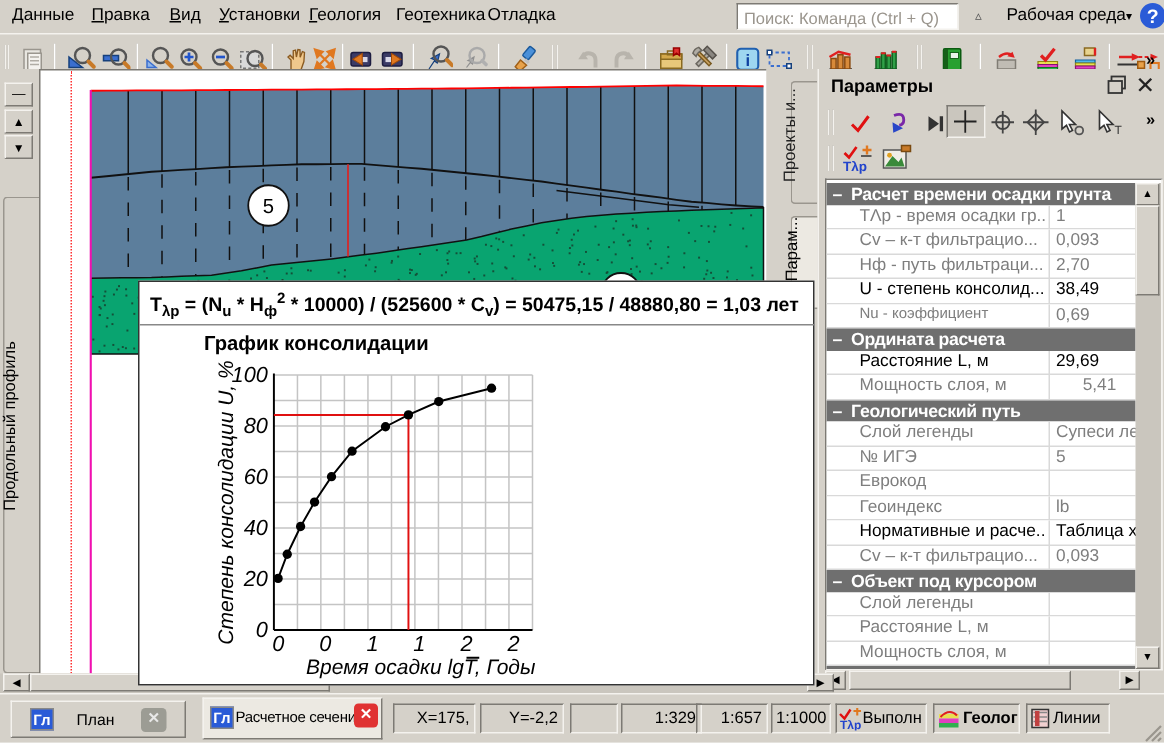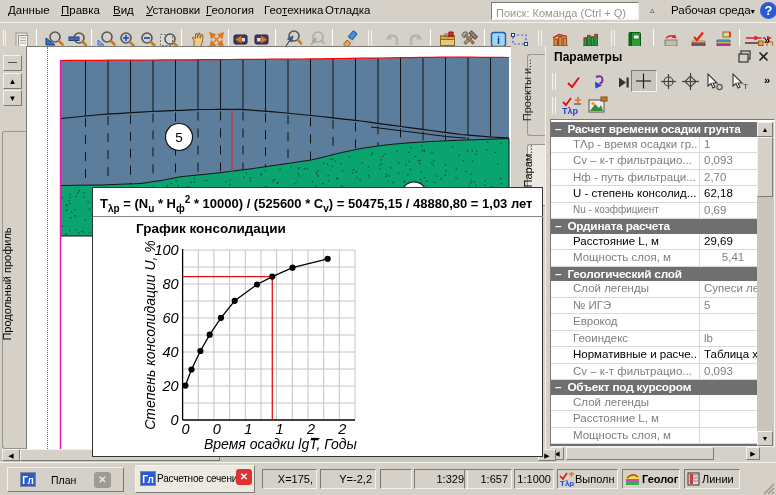--- a/index.html
+++ b/index.html
@@ -934,39 +934,39 @@
             <div class="abs" style="left:153px;top:1px;font-size:11.5px;color:#7e7e7e;white-space:nowrap;overflow:hidden;width:58px;">0,093</div>
           </div>
           <div class="abs" style="left:0;top:47.5px;width:206px;height:16.5px;border-bottom:1px solid #d9d9d9;background:#fff;">
             <div class="abs" style="left:22px;top:1px;font-size:11.5px;color:#7e7e7e;white-space:nowrap;overflow:hidden;width:124px;">Нф - путь фильтраци...</div>
             <div class="abs" style="left:148px;top:0;width:1px;height:16.5px;background:#d9d9d9;"></div>
             <div class="abs" style="left:153px;top:1px;font-size:11.5px;color:#7e7e7e;white-space:nowrap;overflow:hidden;width:58px;">2,70</div>
           </div>
           <div class="abs" style="left:0;top:64.0px;width:206px;height:16.5px;border-bottom:1px solid #d9d9d9;background:#fff;">
             <div class="abs" style="left:22px;top:1px;font-size:11.5px;color:#000;white-space:nowrap;overflow:hidden;width:124px;">U - степень консолид...</div>
             <div class="abs" style="left:148px;top:0;width:1px;height:16.5px;background:#d9d9d9;"></div>
-            <div class="abs" style="left:153px;top:1px;font-size:11.5px;color:#000;white-space:nowrap;overflow:hidden;width:58px;">62,18</div>
+            <div class="abs" style="left:153px;top:1px;font-size:11.5px;color:#000;white-space:nowrap;overflow:hidden;width:58px;">38,49</div>
           </div>
           <div class="abs" style="left:0;top:80.5px;width:206px;height:16.5px;border-bottom:1px solid #d9d9d9;background:#fff;">
             <div class="abs" style="left:22px;top:1px;font-size:10px;color:#7e7e7e;white-space:nowrap;overflow:hidden;width:124px;">Nu - коэффициент</div>
             <div class="abs" style="left:148px;top:0;width:1px;height:16.5px;background:#d9d9d9;"></div>
             <div class="abs" style="left:153px;top:1px;font-size:11.5px;color:#7e7e7e;white-space:nowrap;overflow:hidden;width:58px;">0,69</div>
           </div>
           <div class="abs" style="left:0;top:97.0px;width:206px;height:14.5px;background:#6f6f6f;color:#fff;font-weight:bold;font-size:11.8px;line-height:14.5px;white-space:nowrap;overflow:hidden;letter-spacing:-0.2px;"><span style="padding-left:4px;">–</span><span style="padding-left:6px;">Ордината расчета</span></div>
           <div class="abs" style="left:0;top:111.5px;width:206px;height:16.5px;border-bottom:1px solid #d9d9d9;background:#fff;">
             <div class="abs" style="left:22px;top:1px;font-size:11.5px;color:#000;white-space:nowrap;overflow:hidden;width:124px;">Расстояние L, м</div>
             <div class="abs" style="left:148px;top:0;width:1px;height:16.5px;background:#d9d9d9;"></div>
             <div class="abs" style="left:153px;top:1px;font-size:11.5px;color:#000;white-space:nowrap;overflow:hidden;width:58px;">29,69</div>
           </div>
           <div class="abs" style="left:0;top:128.0px;width:206px;height:16.5px;border-bottom:1px solid #d9d9d9;background:#fff;">
             <div class="abs" style="left:22px;top:1px;font-size:11.5px;color:#7e7e7e;white-space:nowrap;overflow:hidden;width:124px;">Мощность слоя, м</div>
             <div class="abs" style="left:148px;top:0;width:1px;height:16.5px;background:#d9d9d9;"></div>
             <div class="abs" style="left:153px;top:1px;font-size:11.5px;color:#7e7e7e;white-space:nowrap;overflow:hidden;width:58px;text-align:center;">5,41</div>
           </div>
-          <div class="abs" style="left:0;top:144.5px;width:206px;height:14.5px;background:#6f6f6f;color:#fff;font-weight:bold;font-size:11.8px;line-height:14.5px;white-space:nowrap;overflow:hidden;letter-spacing:-0.2px;"><span style="padding-left:4px;">–</span><span style="padding-left:6px;">Геологический слой</span></div>
+          <div class="abs" style="left:0;top:144.5px;width:206px;height:14.5px;background:#6f6f6f;color:#fff;font-weight:bold;font-size:11.8px;line-height:14.5px;white-space:nowrap;overflow:hidden;letter-spacing:-0.2px;"><span style="padding-left:4px;">–</span><span style="padding-left:6px;">Геологический путь</span></div>
           <div class="abs" style="left:0;top:159.0px;width:206px;height:16.5px;border-bottom:1px solid #d9d9d9;background:#fff;">
             <div class="abs" style="left:22px;top:1px;font-size:11.5px;color:#7e7e7e;white-space:nowrap;overflow:hidden;width:124px;">Слой легенды</div>
             <div class="abs" style="left:148px;top:0;width:1px;height:16.5px;background:#d9d9d9;"></div>
             <div class="abs" style="left:153px;top:1px;font-size:11.5px;color:#7e7e7e;white-space:nowrap;overflow:hidden;width:58px;">Супеси лес</div>
           </div>
           <div class="abs" style="left:0;top:175.5px;width:206px;height:16.5px;border-bottom:1px solid #d9d9d9;background:#fff;">
             <div class="abs" style="left:22px;top:1px;font-size:11.5px;color:#7e7e7e;white-space:nowrap;overflow:hidden;width:124px;">№ ИГЭ</div>
             <div class="abs" style="left:148px;top:0;width:1px;height:16.5px;background:#d9d9d9;"></div>
             <div class="abs" style="left:153px;top:1px;font-size:11.5px;color:#7e7e7e;white-space:nowrap;overflow:hidden;width:58px;">5</div>
           </div>

